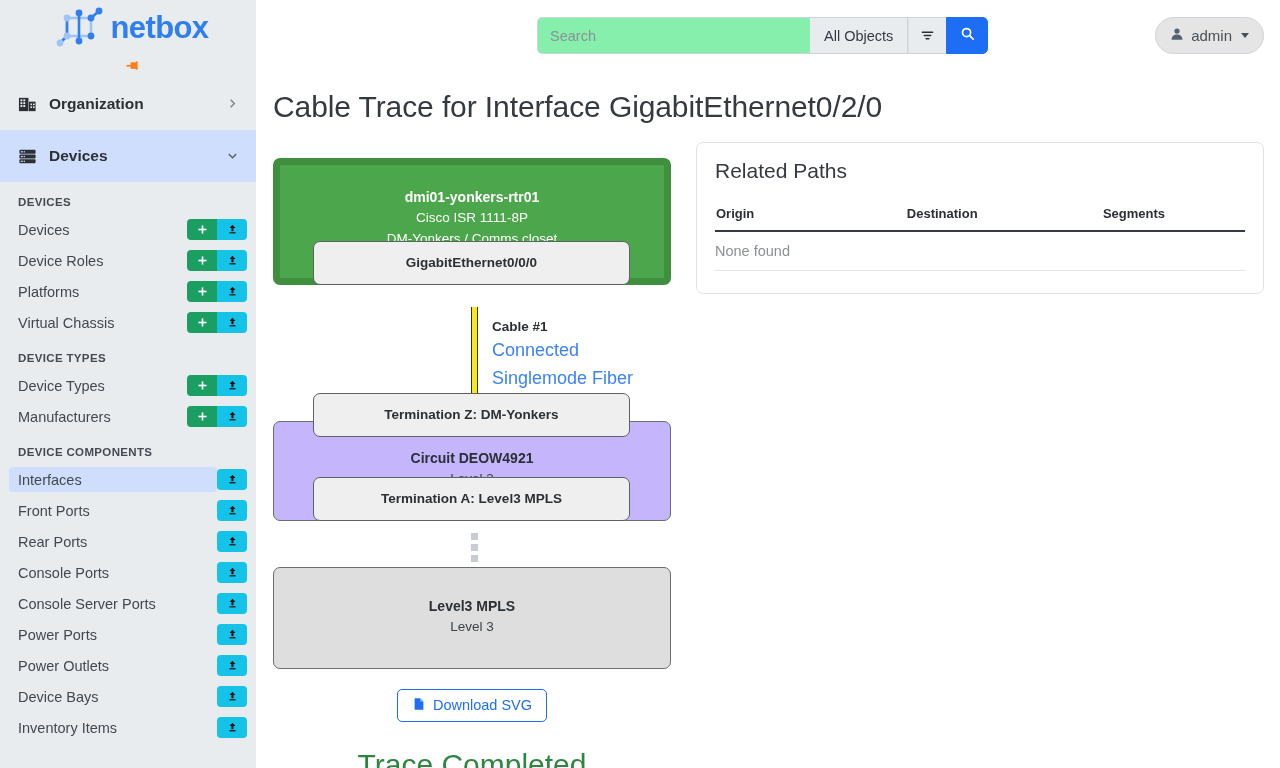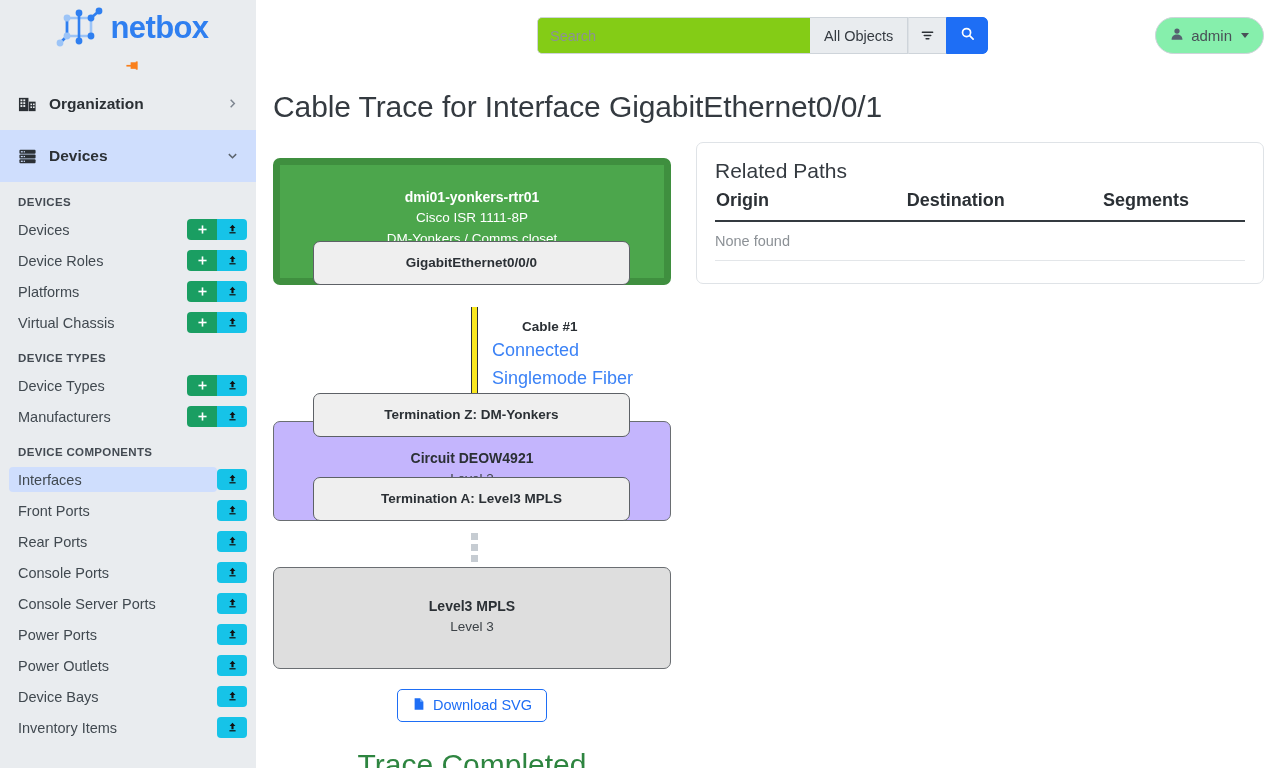--- a/index.html
+++ b/index.html
@@ -92,21 +92,21 @@
   .search-wrap {
     position: absolute; left: 281px; top: 17px;
     display: flex; height: 37px;
     border-radius: 5px; overflow: hidden;
   }
   .search-input {
     width: 273px; height: 37px;
     border: 1px solid #ced4da; border-right: none;
     border-radius: 5px 0 0 5px;
     padding: 0 12px; font-size: 14.5px;
-    color: #343a40; background: #84cc16; outline: none;
+    color: #343a40; background: #86efac; outline: none;
     font-family: "Liberation Sans", sans-serif;
   }
   .search-input::placeholder { color: #8c9196; }
   .search-scope {
     display: flex; align-items: center; justify-content: center;
     padding: 0 14px; height: 37px;
     background: #e9ecef; border: 1px solid #ced4da; border-left: none;
     font-size: 14.5px; color: #343a40; cursor: pointer;
   }
   .search-filter {
@@ -121,21 +121,21 @@
     width: 42px; height: 37px; background: #1e6ef5;
     border: 1px solid #1e6ef5; border-radius: 0 5px 5px 0;
     cursor: pointer;
   }
 
   .user-menu {
     position: absolute; right: 16px; top: 17px;
     display: flex; align-items: center; gap: 7px;
     height: 37px; padding: 12px 14px;
     border: 1px solid #ced4da; border-radius: 19px;
-    font-size: 15px; color: #495057; background: #86efac;
+    font-size: 15px; color: #495057; background: #e5e5e5;
     cursor: pointer;
   }
   .user-menu .caret {
     width: 0; height: 0; margin-left: 2px;
     border-left: 4.5px solid transparent;
     border-right: 4.5px solid transparent;
     border-top: 5.5px solid #495057;
   }
 
   .page-title {
@@ -176,21 +176,21 @@
     width: 7px; height: 100px;
     background: #f9e71e;
     border-left: 1.5px solid #2b3035;
     border-right: 1.5px solid #2b3035;
     z-index: 1;
   }
   .cable-label {
     position: absolute; left: 219px; top: 10px;
     text-align: left; line-height: 1.52;
   }
-  .cable-label .cl-title { font-size: 13.5px; font-weight: 700; color: #2b3035; margin-left: 30px; }
+  .cable-label .cl-title { font-size: 13.5px; font-weight: 700; color: #2b3035; }
   .cable-label .cl-line { font-size: 18px; color: #3b82f6; }
 
   .circuit-node {
     background: #c4b5fd; border: 1px solid #6a6e72; border-radius: 7px;
     padding: 26px 10px 30px; text-align: center; position: relative;
   }
   .circuit-node .node-title { color: #2b3035; }
   .circuit-node .node-sub { color: #3c4247; }
 
   .dotted-conn {
@@ -222,24 +222,24 @@
     font-size: 30px; color: #2e8540; font-weight: 400;
   }
 
   
   .card {
     position: absolute; left: 440px; top: 142px;
     width: 568px;
     background: #fff; border: 1px solid #dfe3e7; border-radius: 7px;
     padding: 16px 18px 22px;
   }
-  .card-title { font-size: 21px; color: #343a40; font-weight: 400; margin-bottom: 6px; }
+  .card-title { font-size: 21px; color: #343a40; font-weight: 400; margin-bottom: 22px; }
   table.rp { width: 100%; border-collapse: collapse; }
   table.rp th {
-    text-align: left; font-size: 18px; font-weight: 700; color: #2b3035;
+    text-align: left; font-size: 13px; font-weight: 700; color: #2b3035;
     padding-bottom: 9px; border-bottom: 2px solid #343a40;
   }
   table.rp td {
     font-size: 14.5px; color: #8c9196;
     padding: 11px 0; border-bottom: 1px solid #e3e6e9;
   }
 </style>
 </head>
 <body>
 
@@ -612,21 +612,21 @@
           <svg viewBox="0 0 16 16" width="14" height="14" fill="#566170">
             <circle cx="8" cy="4.6" r="3"></circle>
             <path d="M1.8 14.5 C1.8 10.6 4.6 8.6 8 8.6 C11.4 8.6 14.2 10.6 14.2 14.5 Z"></path>
           </svg>
         </span>
         <span>admin</span>
         <span class="caret"></span>
       </div>
     </div>
 
-    <h1 class="page-title">Cable Trace for Interface GigabitEthernet0/0/1</h1>
+    <h1 class="page-title">Cable Trace for Interface GigabitEthernet0/2/0</h1>
 
     <div class="trace-col">
 
       <div class="node node-device" style="background: rgb(76, 166, 76);">
         <div class="node-title">dmi01-yonkers-rtr01</div>
         <div class="node-sub">Cisco ISR 1111-8P</div>
         <div class="node-sub">DM-Yonkers / Comms closet</div>
       </div>
 
       <div style="position:relative; height:0;">

